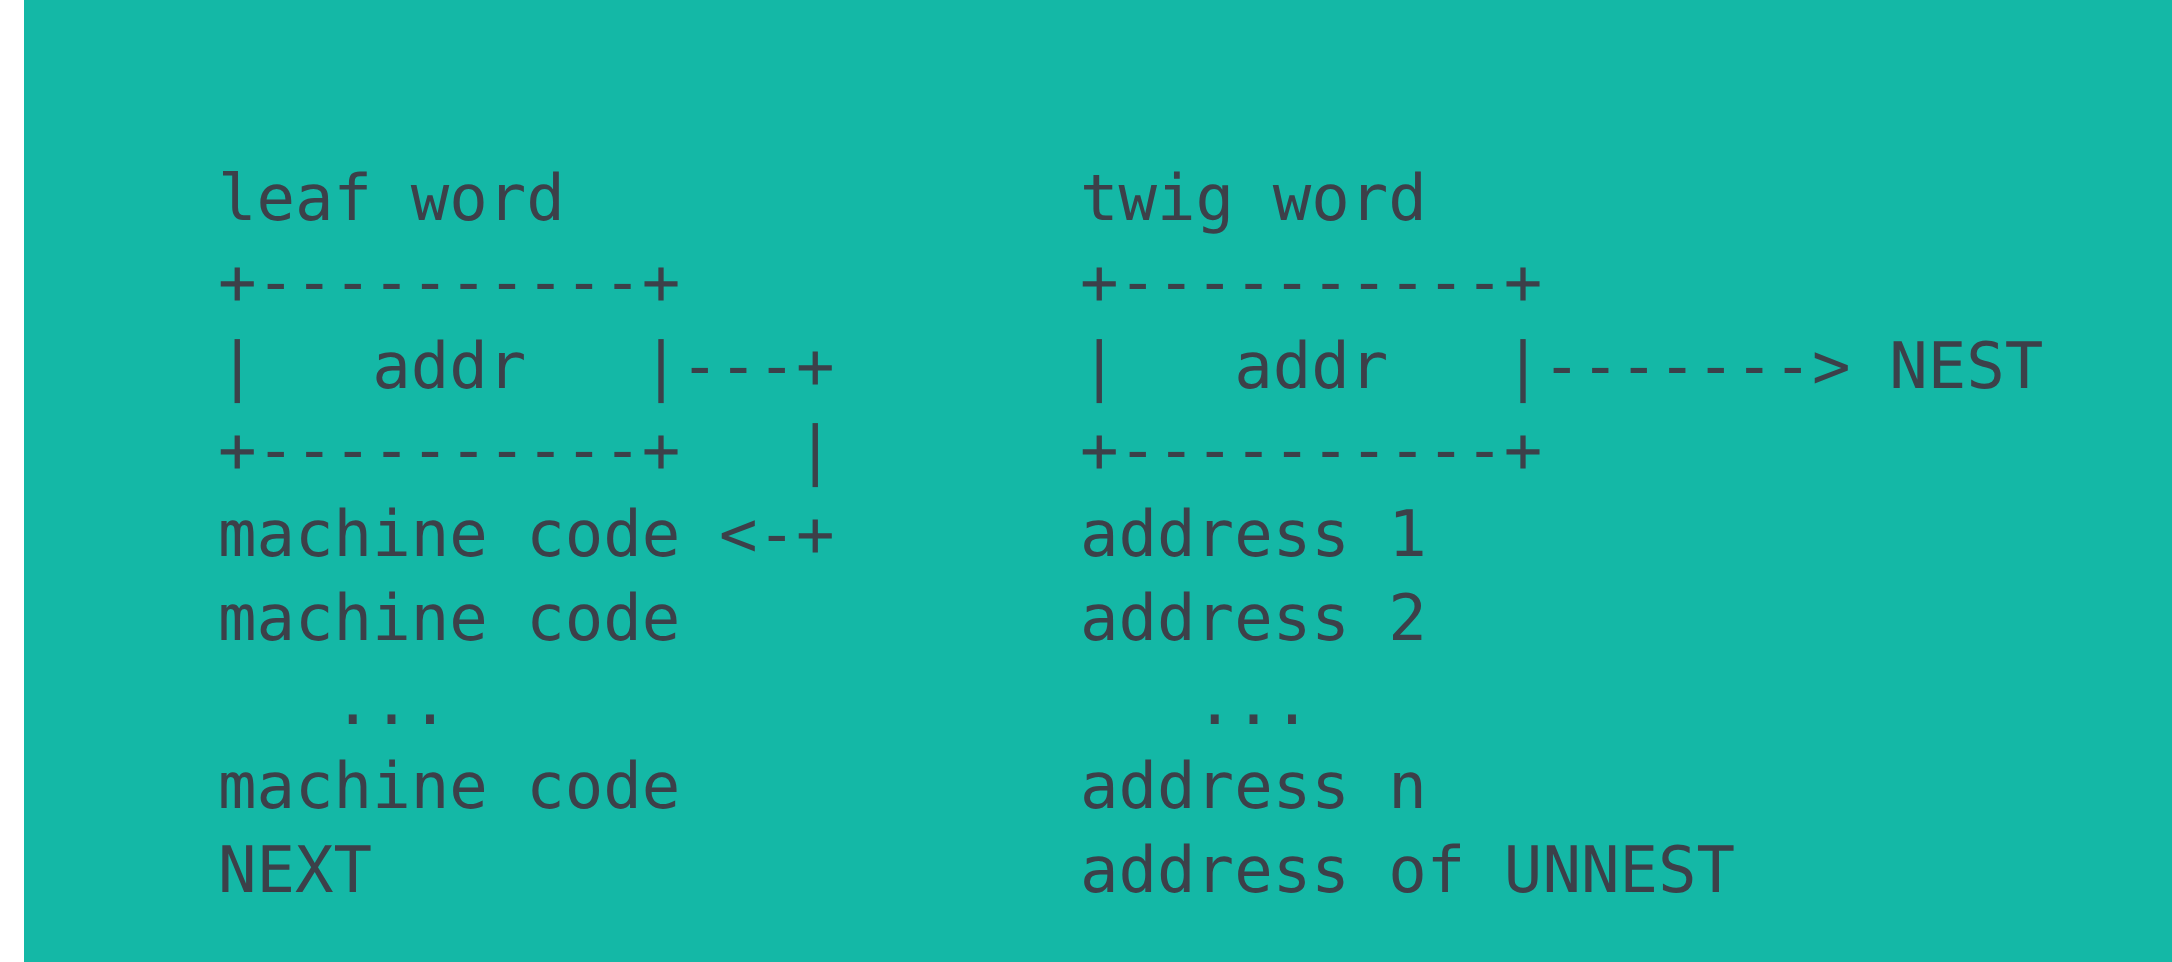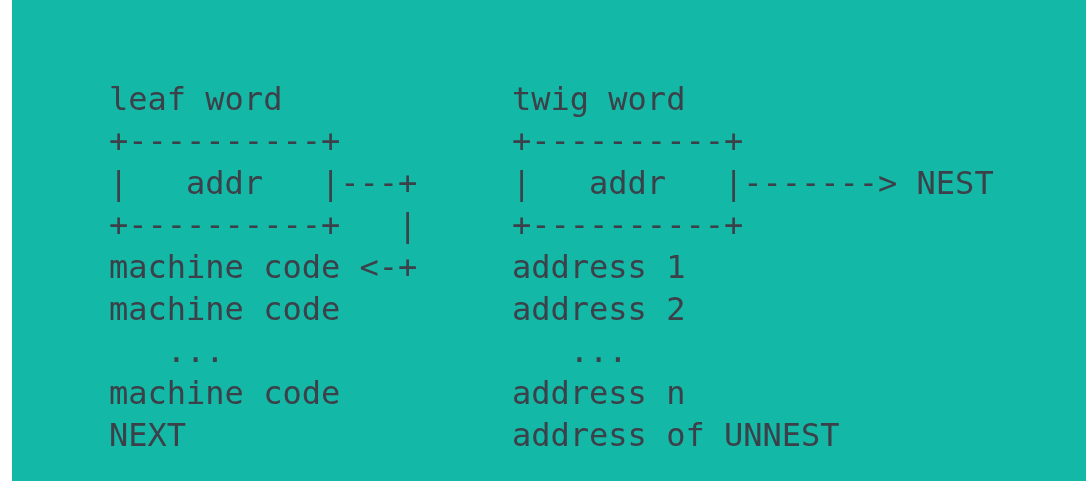--- a/index.html
+++ b/index.html
@@ -24,21 +24,21 @@
     color: #3c4049;
     white-space: pre;
     font-weight: 400;
     -webkit-font-smoothing: antialiased;
   }
   #left-col {
     left: 97px;
     top: 46px;
   }
   #right-col {
-    left: 500px;
+    left: 528px;
     top: 46px;
   }
   .ascii-line {
     display: block;
     white-space: pre;
     min-height: 42px;
   }
 </style>
 </head>
 <body style="background: rgb(255, 255, 255);">

